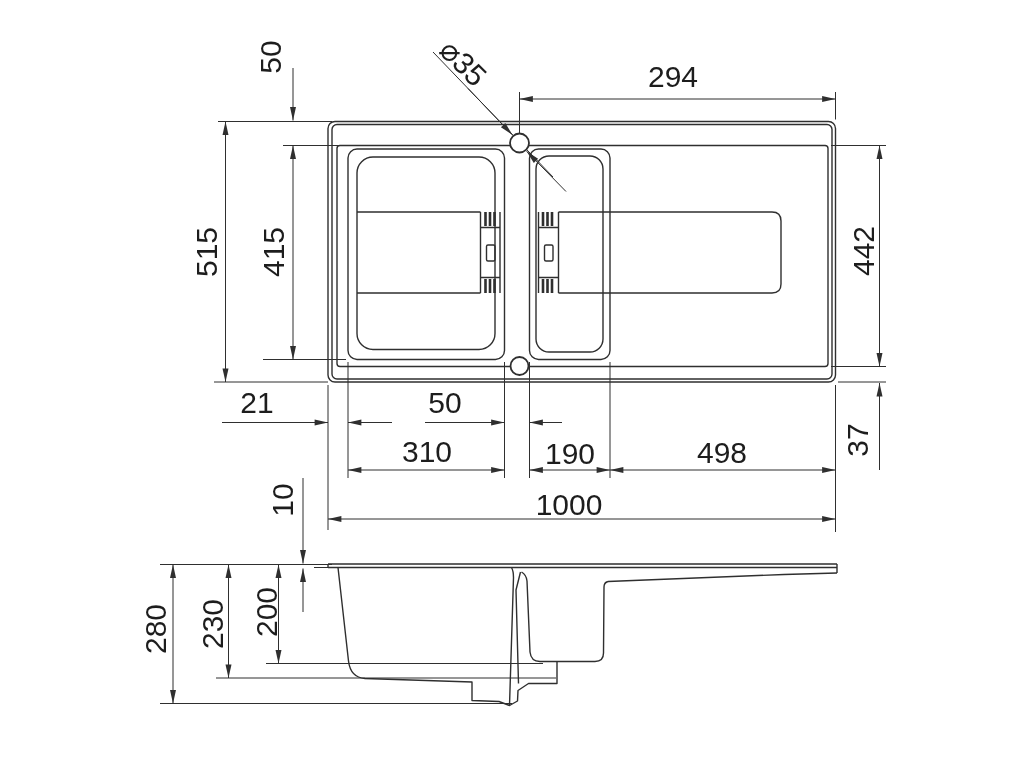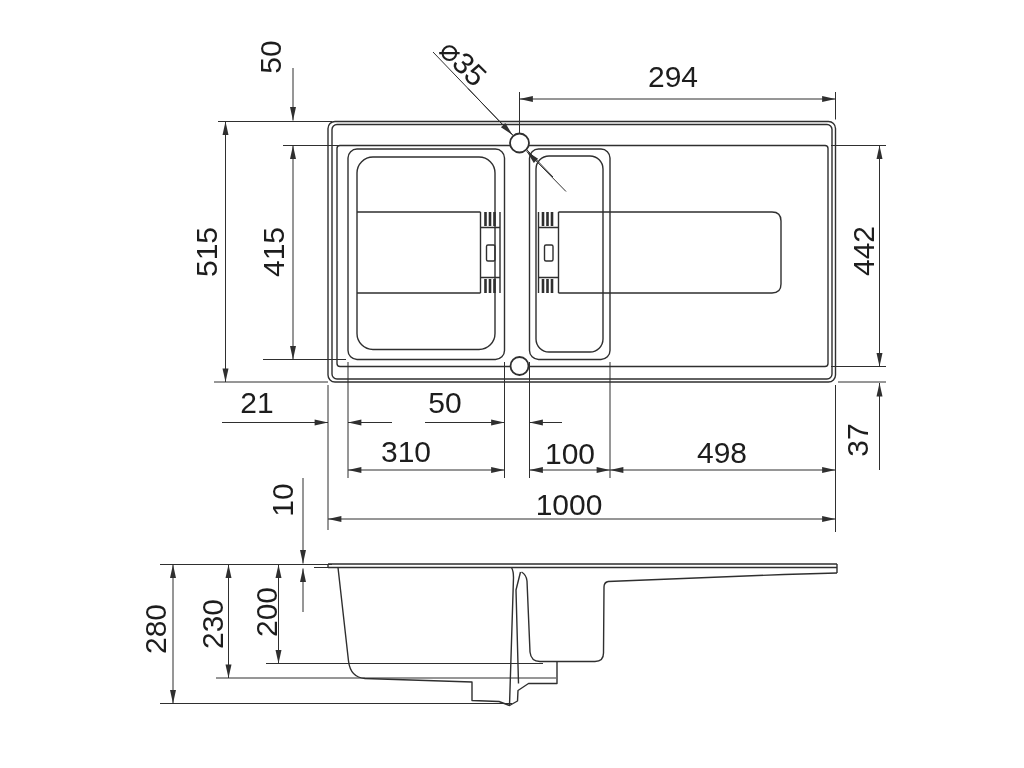--- a/index.html
+++ b/index.html
@@ -119,22 +119,22 @@
   </svg>
 
   <span class="lab rot45" style="left:463px;top:63px">⌀35</span>
   <span class="lab rot" style="left:271px;top:57px">50</span>
   <span class="lab" style="left:673px;top:77px">294</span>
   <span class="lab rot" style="left:207px;top:252px">515</span>
   <span class="lab rot" style="left:274px;top:252px">415</span>
   <span class="lab rot" style="left:864px;top:251px">442</span>
   <span class="lab" style="left:257px;top:403px">21</span>
   <span class="lab" style="left:445px;top:403px">50</span>
-  <span class="lab" style="left:406px;top:452px">310</span>
-  <span class="lab" style="left:570px;top:454px">100</span>
+  <span class="lab" style="left:427px;top:452px">310</span>
+  <span class="lab" style="left:570px;top:454px">190</span>
   <span class="lab" style="left:722px;top:453px">498</span>
   <span class="lab rot" style="left:858px;top:440px">37</span>
   <span class="lab" style="left:569px;top:505px">1000</span>
   <span class="lab rot" style="left:283px;top:500px">10</span>
   <span class="lab rot" style="left:156px;top:629px">280</span>
   <span class="lab rot" style="left:213px;top:624px">230</span>
   <span class="lab rot" style="left:267px;top:612px">200</span>
 </div>
 
 </body></html>

